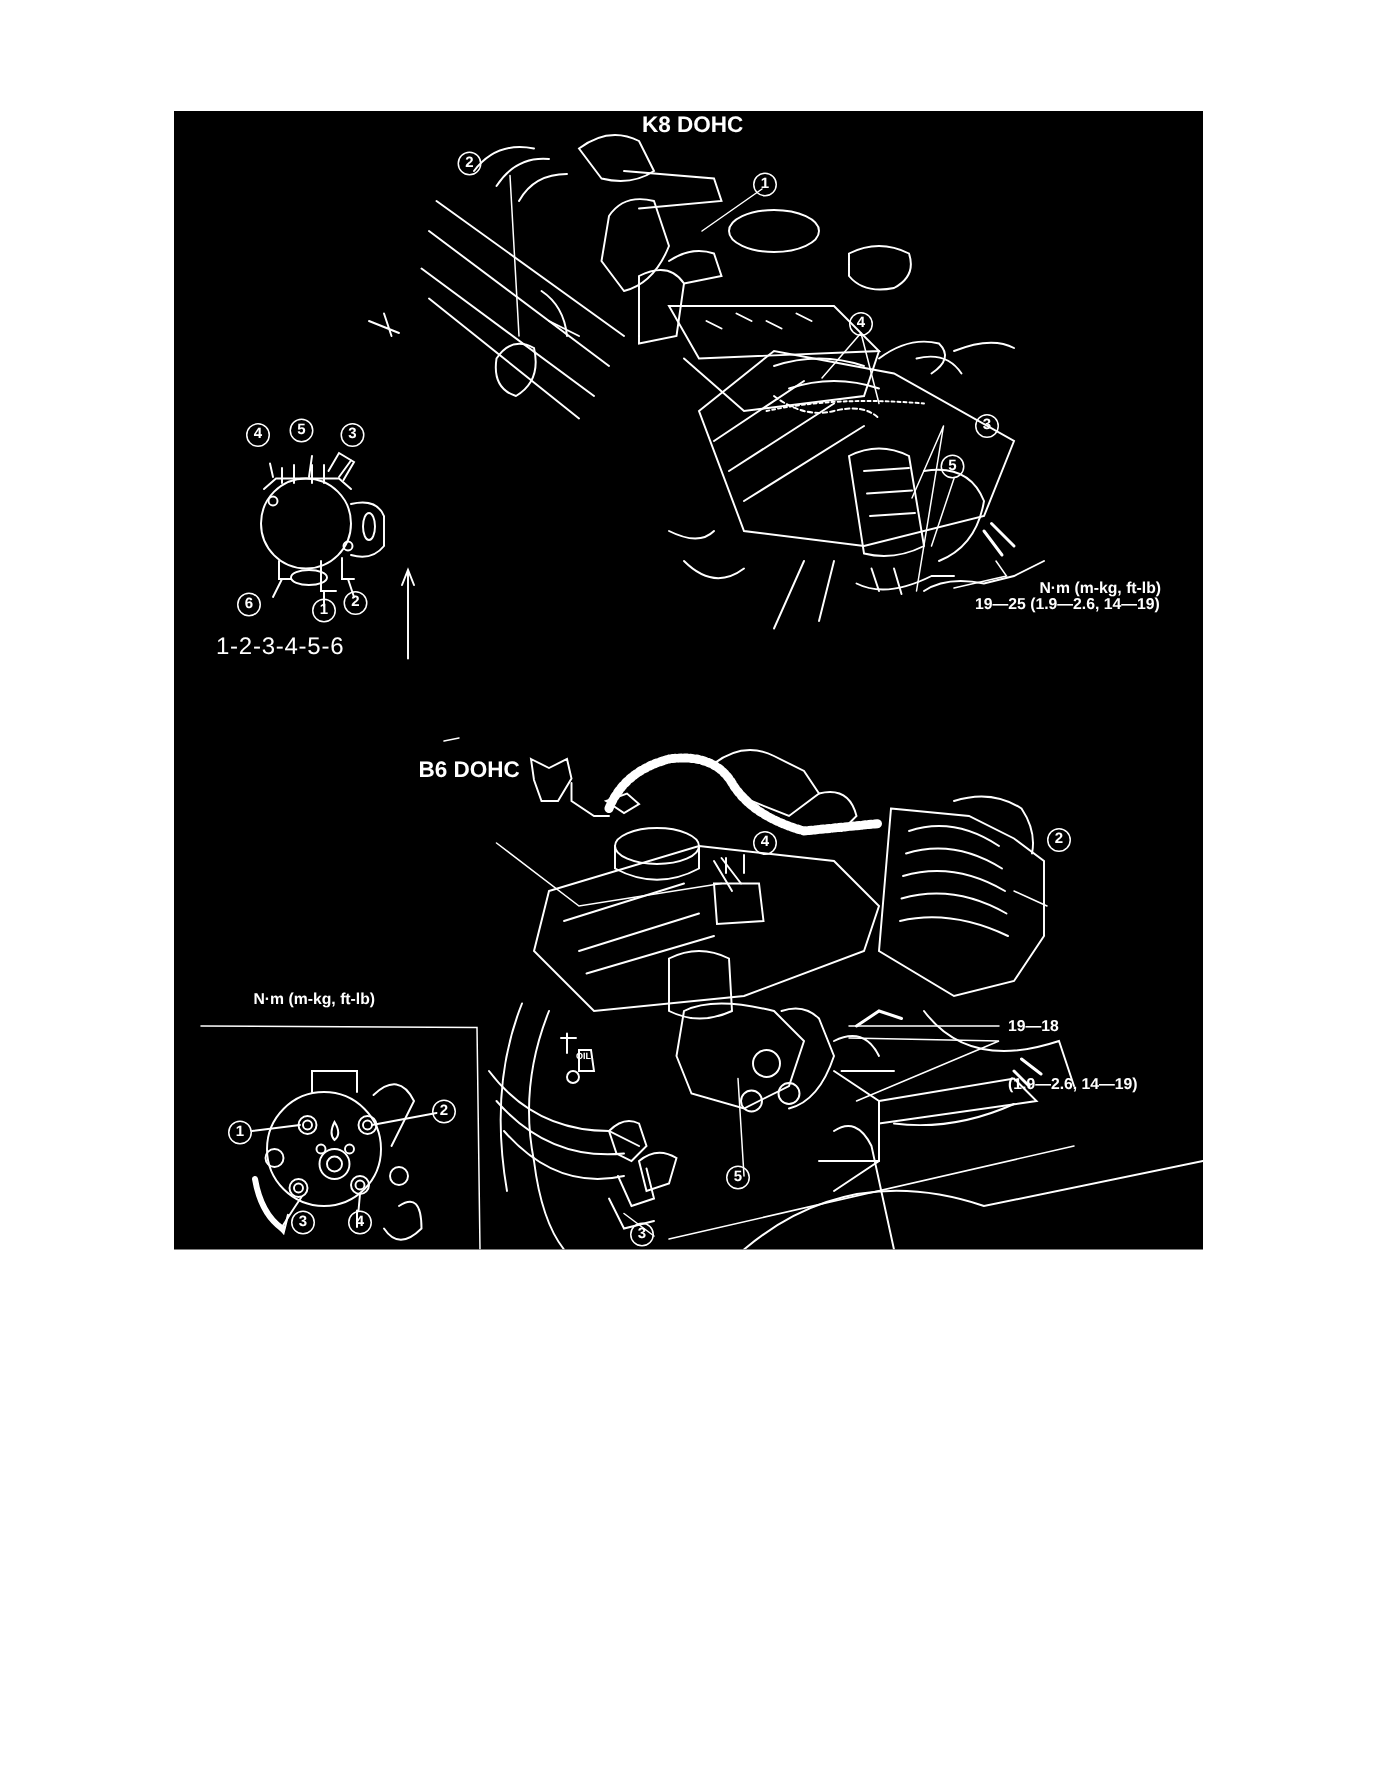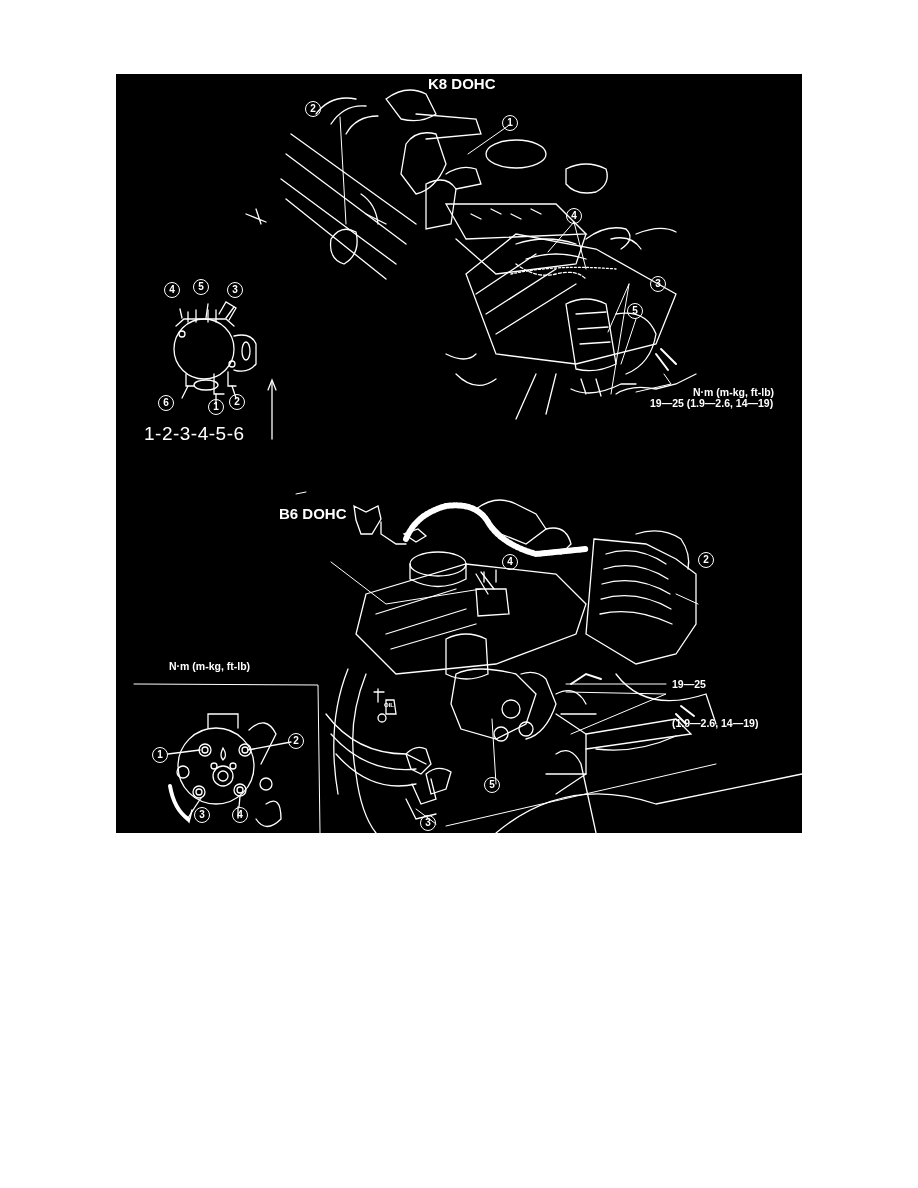--- a/index.html
+++ b/index.html
@@ -5,21 +5,21 @@
   html, body { margin: 0; padding: 0; background: #ffffff; }
   body { width: 918px; height: 1188px; position: relative; overflow: hidden;
          font-family: "Liberation Sans", sans-serif; }
   .panel { position: absolute; left: 116px; top: 74px; width: 686px; height: 759px;
            background: #000000; overflow: hidden; }
   .panel svg { position: absolute; left: 0; top: 0; }
   .txt { position: absolute; color: #ffffff; font-family: "Liberation Sans", sans-serif;
          font-weight: bold; white-space: nowrap; line-height: 1; }
   .title { font-size: 15px; }
   .torque { font-size: 10.5px; }
-  .seq { font-size: 19px; font-weight: normal; letter-spacing: 0.5px; }
+  .seq { font-size: 16px; font-weight: normal; letter-spacing: 0.5px; }
   .callout { position: absolute; width: 14px; height: 14px; border: 1.2px solid #fff;
              border-radius: 50%; color: #fff; font-size: 10px; font-weight: bold;
              text-align: center; line-height: 14px; box-sizing: content-box; }
 </style>
 </head>
 <body>
 
 <div class="panel">
 
   <svg width="686" height="759" viewBox="0 0 686 759" fill="none" stroke="#ffffff" stroke-width="1.3" stroke-linecap="round">
@@ -187,21 +187,21 @@
   <div class="callout" style="left:77px; top:205px;">5</div>
   <div class="callout" style="left:111px; top:208px;">3</div>
   <div class="callout" style="left:42px; top:321px;">6</div>
   <div class="callout" style="left:92px; top:325px;">1</div>
   <div class="callout" style="left:113px; top:320px;">2</div>
   <div class="txt seq" style="left:28px; top:350px;">1-2-3-4-5-6</div>
 
   <div class="txt title" style="left:163px; top:432px;">B6 DOHC</div>
   <div class="callout" style="left:582px; top:478px;">2</div>
   <div class="callout" style="left:386px; top:480px;">4</div>
-  <div class="txt torque" style="left:556px; top:605px;">19—25</div>
+  <div class="txt torque" style="left:556px; top:605px;">19—18</div>
   <div class="txt torque" style="left:556px; top:644px;">(1.9—2.6, 14—19)</div>
   <div class="callout" style="left:368px; top:703px;">5</div>
   <div class="callout" style="left:304px; top:741px;">3</div>
   <div class="txt" style="left:268px; top:628px; font-size:6px;">OIL</div>
 
   <div class="txt torque" style="left:53px; top:587px;">N·m (m-kg, ft-lb)</div>
   <div class="callout" style="left:36px; top:673px;">1</div>
   <div class="callout" style="left:172px; top:659px;">2</div>
   <div class="callout" style="left:78px; top:733px;">3</div>
   <div class="callout" style="left:116px; top:733px;">4</div>

